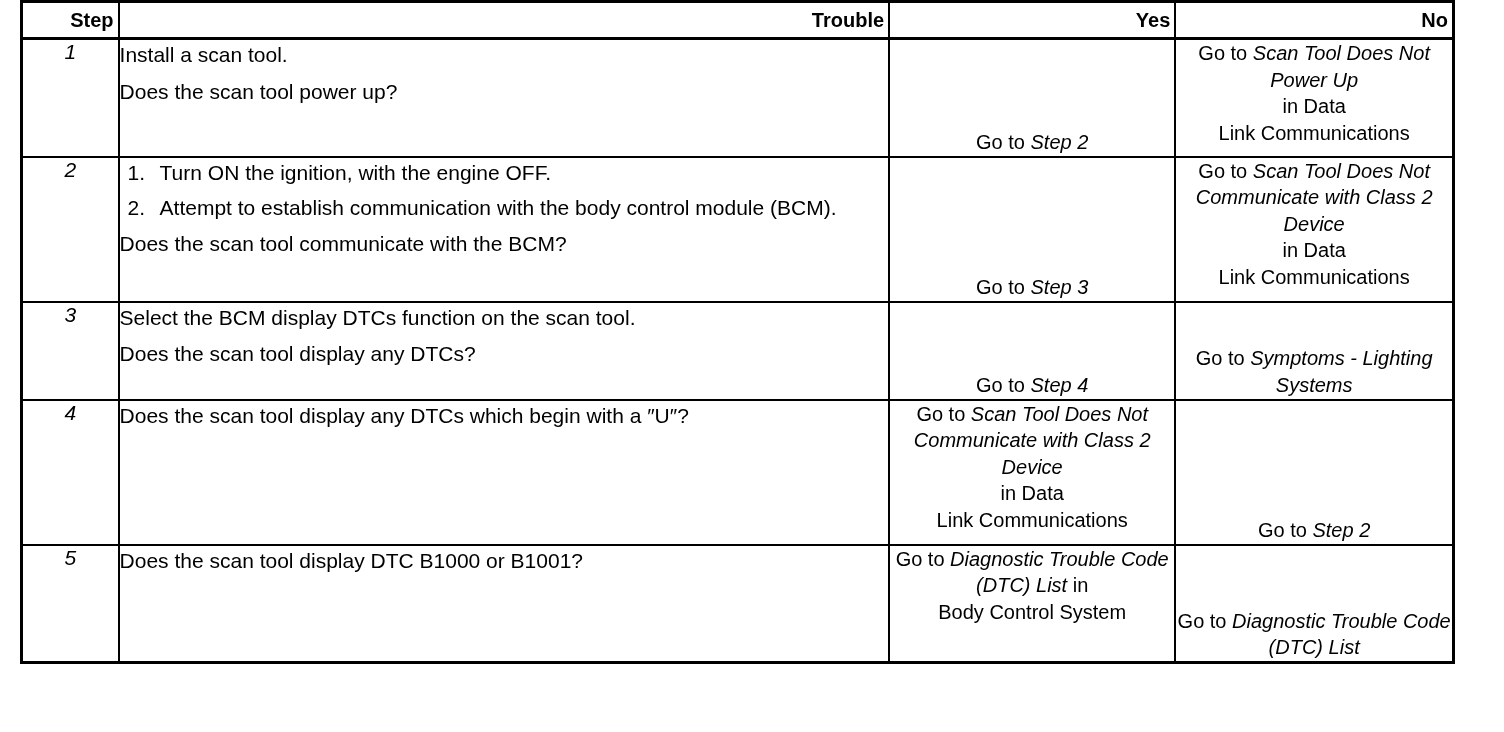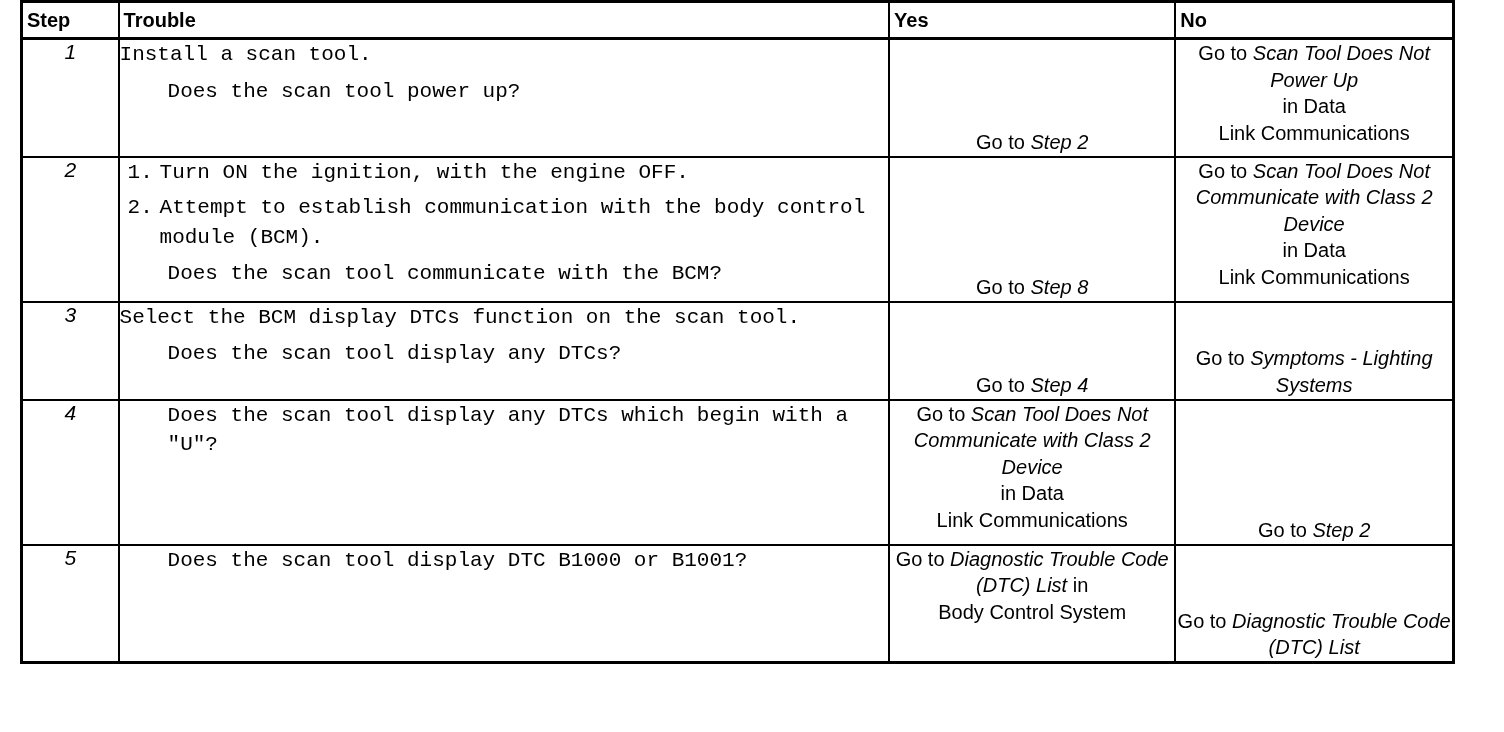--- a/index.html
+++ b/index.html
@@ -38,58 +38,57 @@
   }
   table.dtc td, table.dtc th {
     border: 2px solid #000;
     padding: 0;
     vertical-align: top;
   }
   table.dtc thead th {
     border-bottom: 3px solid #000;
     font-size: 20px;
     font-weight: bold;
-    text-align: left;
+    text-align: right;
     height: 34px;
     line-height: 34px;
     padding: 0 4px;
   }
   .col-step  { width: 97px; }
   .col-act   { width: 770px; }
   .col-yes   { width: 286px; }
   .col-no    { width: 278px; }
 
   td.step-cell {
     text-align: center;
     vertical-align: middle;
     font-size: 21px;
     font-style: italic;
   }
   td.action-cell {
     padding: 8px 10px 6px 12px;
     font-size: 21px;
     line-height: 1.42;
-    font-family: Liberation Mono, monospace;
   }
   td.branch-cell {
     text-align: center;
     font-size: 20px;
     line-height: 1.33;
     padding: 7px 6px 6px 6px;
     margin-left: 8px;
   }
   td.branch-cell.vb {
     vertical-align: bottom;
   }
   td.branch-cell.vt {
     vertical-align: top;
   }
   .ref { font-style: italic; }
   .action-line { margin: 0 0 7px 0; }
-  .action-line:last-child { margin-bottom: 0; padding-left: 48px; }
+  .action-line:last-child { margin-bottom: 0; }
   ol.steps {
     margin: 0 0 6px 0;
     padding: 0;
     list-style: none;
   }
   ol.steps li {
     position: relative;
     padding-left: 40px;
     margin-bottom: 6px;
     line-height: 1.42;
@@ -144,21 +143,21 @@
         <tr class="r2">
           <td class="step-cell">2</td>
           <td class="action-cell">
             <ol class="steps">
               <li><span class="num">1.</span><span>Turn ON the ignition, with the engine OFF.</span></li>
               <li><span class="num">2.</span><span>Attempt to establish communication with the body control module (BCM).</span></li>
             </ol>
             <div class="action-line">Does the scan tool communicate with the BCM?</div>
           </td>
           <td class="branch-cell vb">
-            <div><span>Go to </span><span class="ref">Step 8</span></div>
+            <div><span>Go to </span><span class="ref">Step 3</span></div>
           </td>
           <td class="branch-cell vt">
             <div><span>Go to </span><span class="ref">Scan Tool Does Not Communicate with Class 2 Device</span><div>in Data</div><div>Link Communications</div></div>
           </td>
         </tr>
         <tr class="r3">
           <td class="step-cell">3</td>
           <td class="action-cell">
             <div class="action-line">Select the BCM display DTCs function on the scan tool.</div>
             <div class="action-line">Does the scan tool display any DTCs?</div>

